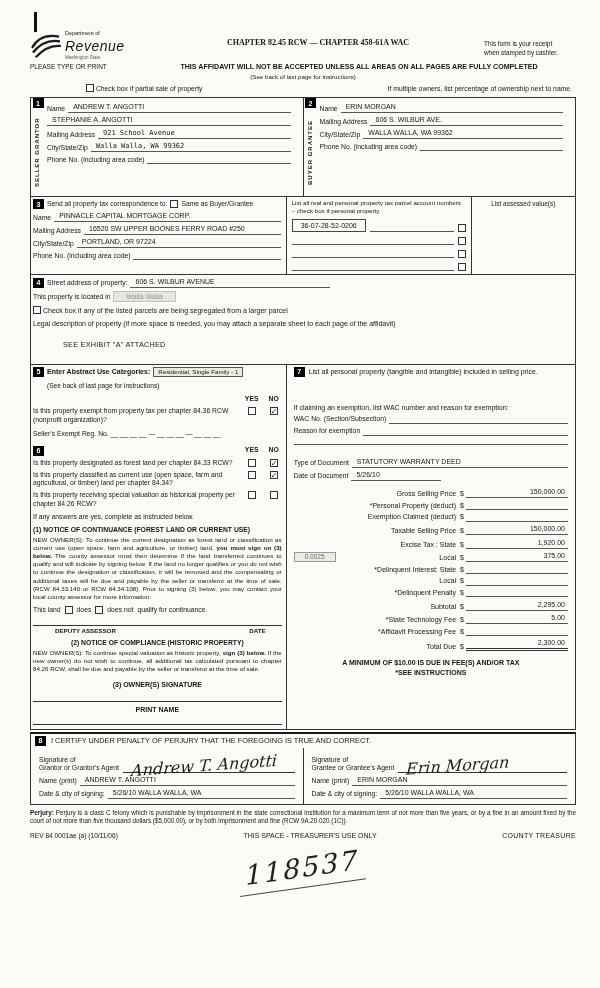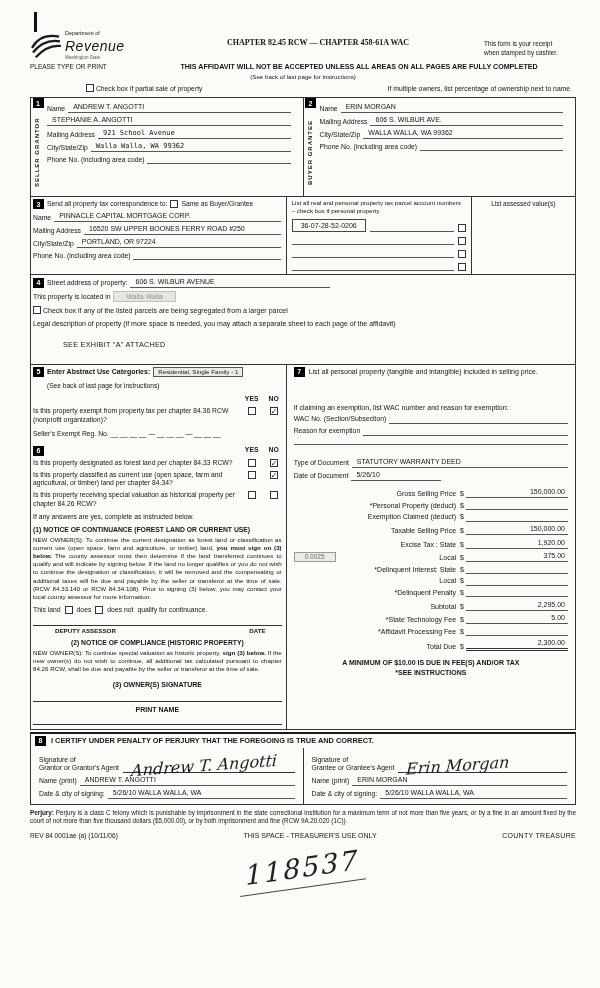--- a/index.html
+++ b/index.html
@@ -86,21 +86,21 @@
   .fee-row{display:flex;align-items:flex-end;margin-top:2.5px;}
   .fee-label{flex:1;text-align:right;font-size:7px;padding-right:4px;white-space:nowrap;}
   .fee-dollar{font-size:7px;padding-right:2px;}
   .fee-amt{width:102px;border-bottom:1px solid #555;text-align:right;font-size:7px;padding:0 3px 1px;min-height:9px;}
   .total .fee-amt{border-bottom:3px double #333;}
   .rate-box{border:1px solid #999;background:#ecebe4;color:#6a6a64;padding:0 10px;font-size:6.5px;margin-right:4px;}
   .minnote{margin-top:7px;text-align:center;font-weight:bold;font-size:7px;line-height:1.4;}
   
   .s8{border:1px solid #333;border-top:2px solid #1a1a1a;margin-top:2px;}
   .s8-hdr{display:flex;align-items:center;gap:5px;padding:2px 4px;}
-  .certify{font-weight:bold;font-size:7.4px;}
+  .certify{font-weight:normal;font-size:7.4px;}
   .s8-cols{display:flex;}
   .s8-col{flex:1;padding:1px 8px 5px;}
   .s8-col+.s8-col{border-left:1px solid #333;}
   .sig-block{display:flex;align-items:flex-end;gap:4px;}
   .sig-lab{font-size:6.8px;line-height:1.25;white-space:nowrap;}
   .sig-line{flex:1;border-bottom:1px solid #333;height:24px;position:relative;}
   .signature{position:absolute;left:8px;bottom:-5px;font-family:"DejaVu Serif",serif;font-style:italic;
              font-size:16px;white-space:nowrap;transform:rotate(-4deg) skewX(-8deg);color:#1c1c1c;}
   
   .perjury{margin-top:4px;font-size:6.3px;text-align:justify;line-height:1.35;}

